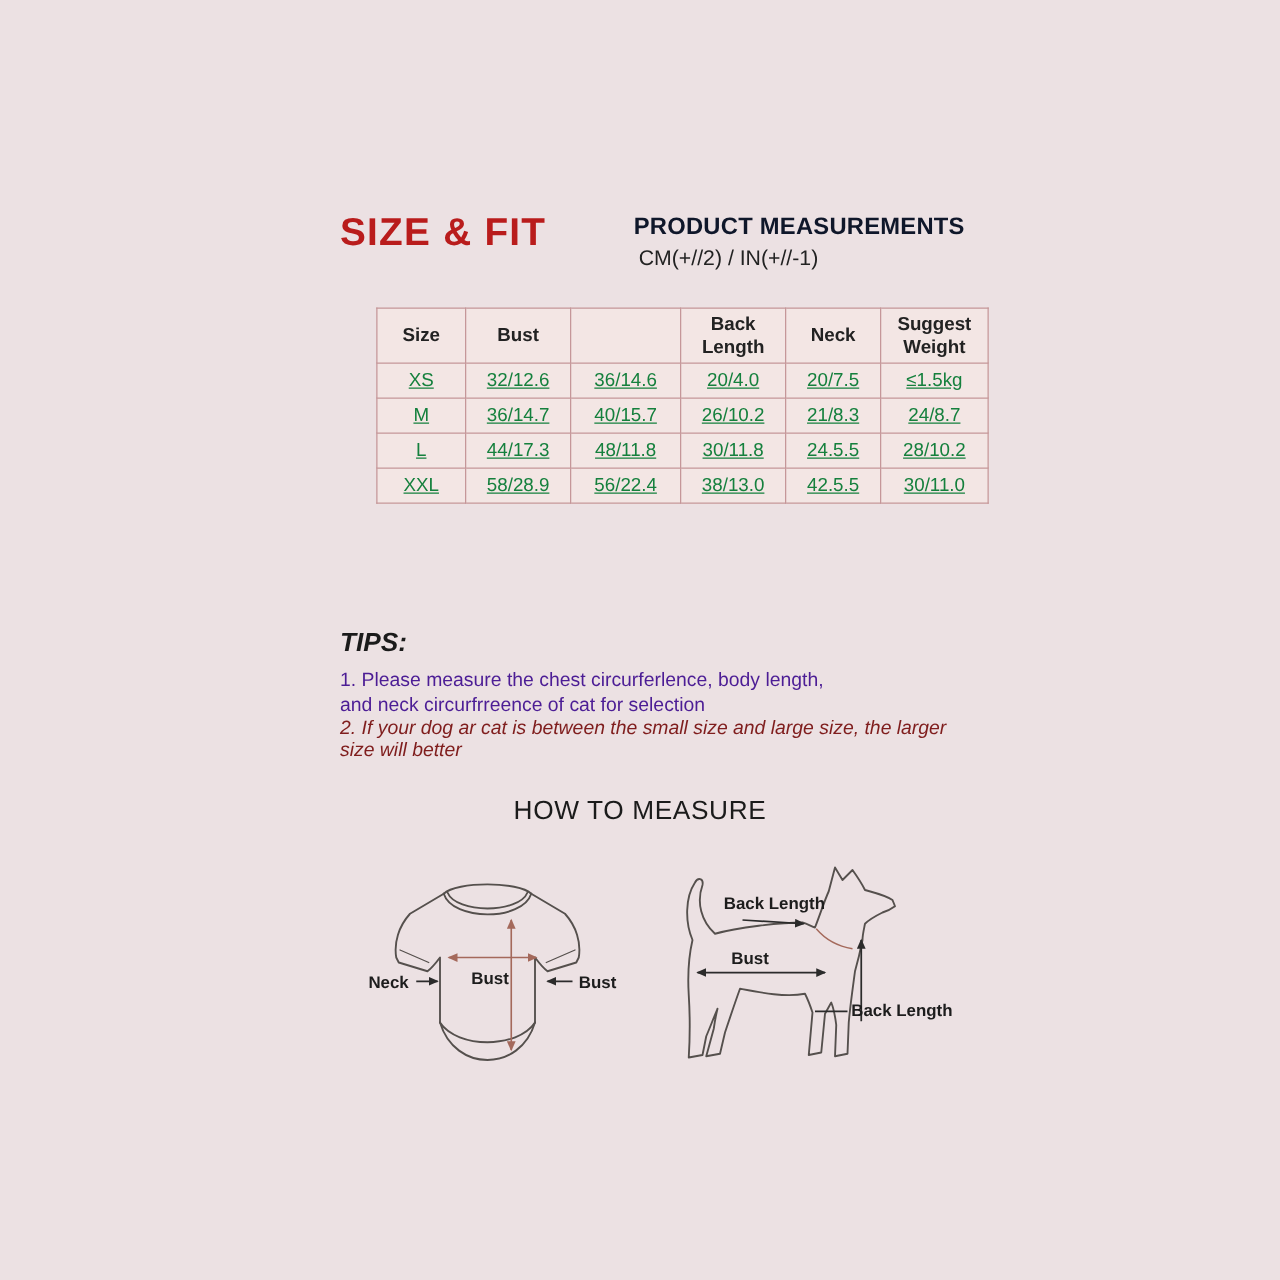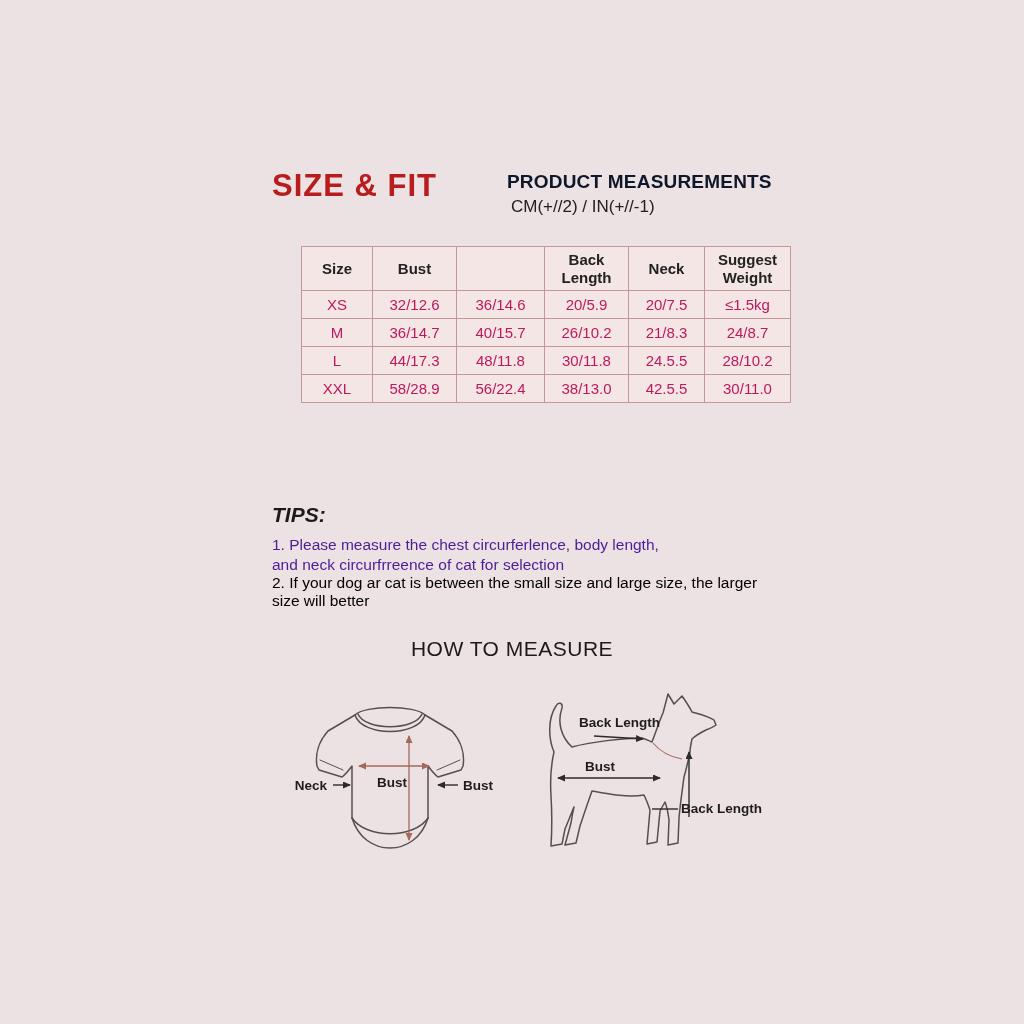--- a/index.html
+++ b/index.html
@@ -38,26 +38,26 @@
     border: 1px solid #c59799;
     background: #f3e6e4;
     text-align: center;
     vertical-align: middle;
     padding: 0 2px;
   }
   table.size-table th {
     height: 44px; font-size: 15px; font-weight: bold; line-height: 1.15; color: #222;
   }
   table.size-table td {
-    height: 28px; font-size: 15px; color: #be185d;
+    height: 28px; font-size: 15px; color: #15803d; text-decoration: underline;
   }
 
   .tips-heading { left: 272px; top: 503px; font-size: 21px; font-weight: bold; color: #1b1b1b; font-style: italic; }
   .tip-1 { left: 272px; top: 535px; width: 398px; font-size: 15.5px; line-height: 1.3; color: #4c1d95; }
-  .tip-2 { left: 272px; top: 574px; width: 505px; font-size: 15.5px; color: #000000; }
+  .tip-2 { left: 272px; top: 574px; width: 505px; font-size: 15.5px; color: #7f1d1d; font-style: italic; }
 
   .htm-heading {
     left: 0; top: 637px; width: 1024px;
     text-align: center; font-size: 21px; font-weight: normal; letter-spacing: 0.5px; color: #1b1b1b;
   }
 
   .shirt-svg { left: 280px; top: 690px; }
   .dog-svg { left: 528px; top: 680px; }
 
   svg text {
@@ -94,21 +94,21 @@
           <th>Back Length</th>
           <th>Neck</th>
           <th>Suggest Weight</th>
         </tr>
       </thead>
       <tbody>
         <tr>
           <td>XS</td>
           <td>32/12.6</td>
           <td>36/14.6</td>
-          <td>20/5.9</td>
+          <td>20/4.0</td>
           <td>20/7.5</td>
           <td>≤1.5kg</td>
         </tr>
         <tr>
           <td>M</td>
           <td>36/14.7</td>
           <td>40/15.7</td>
           <td>26/10.2</td>
           <td>21/8.3</td>
           <td>24/8.7</td>

